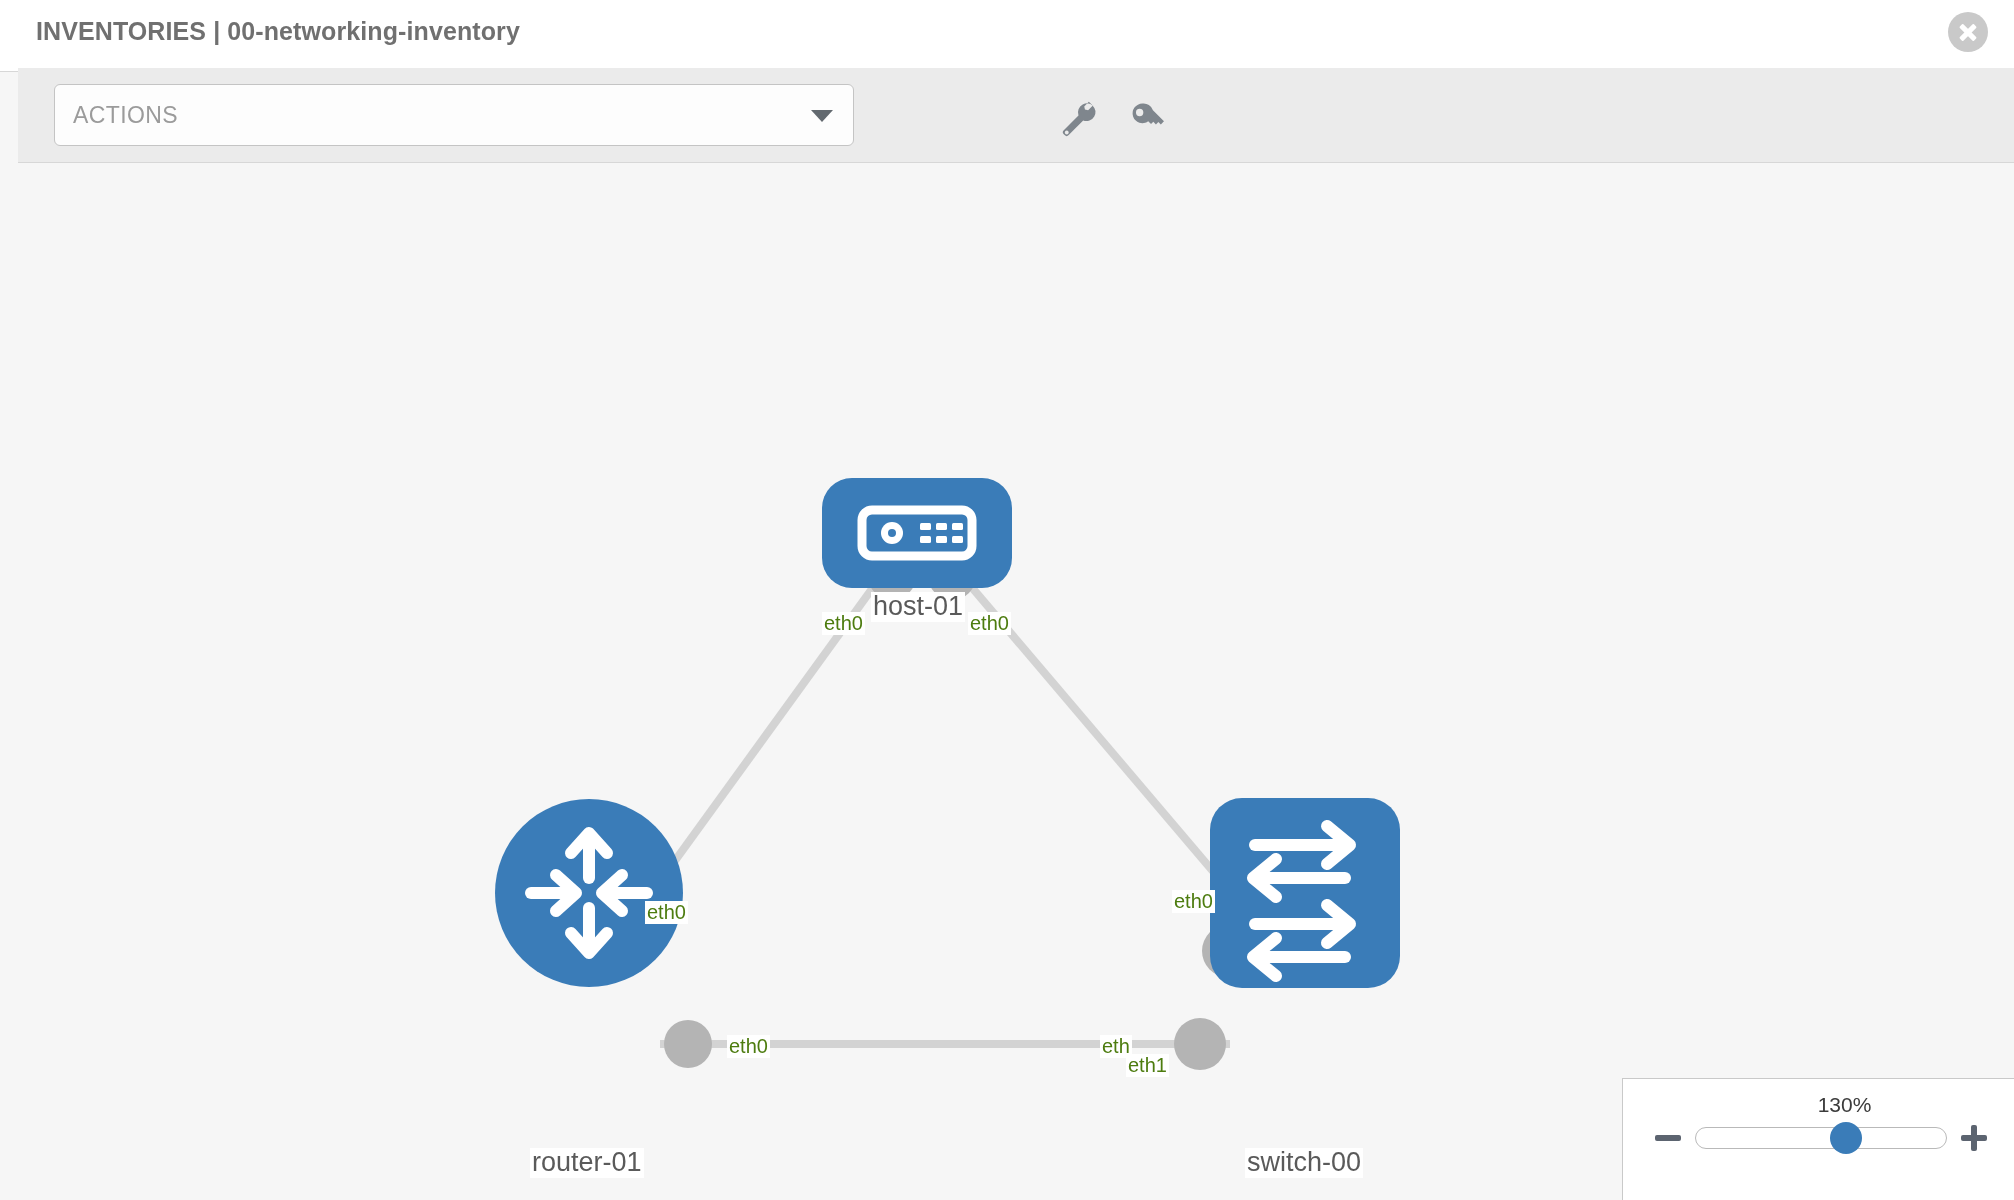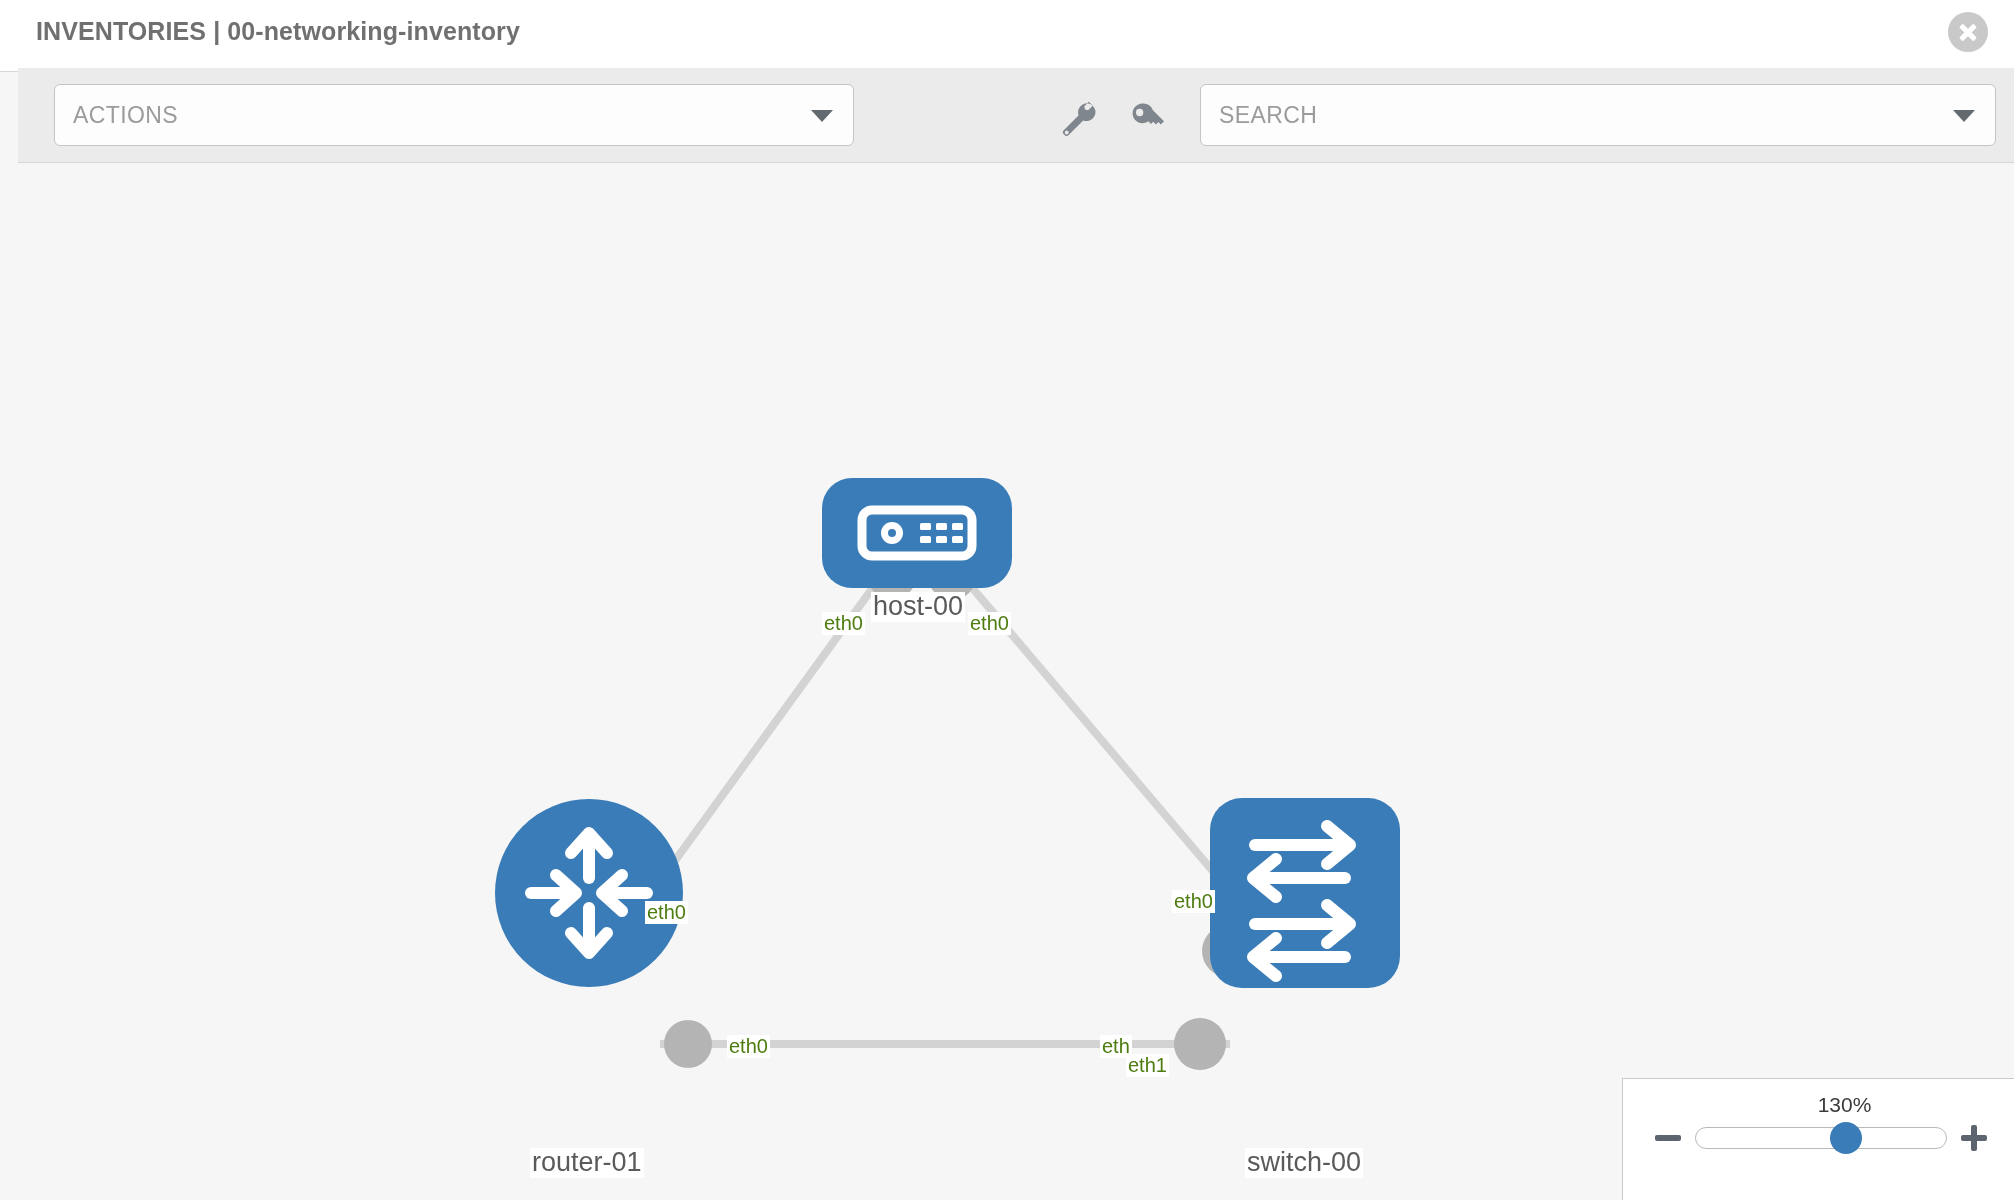--- a/index.html
+++ b/index.html
@@ -255,24 +255,20 @@
         <circle cx="5" cy="19.7" r="1.1" fill="#ebebeb"></circle>
       </svg>
     </div>
 
     <div class="tool-icon" id="key-icon">
       <svg viewBox="0 0 24 24" aria-hidden="true">
         <path fill="#7f868d" d="M9.4 3.2a5.6 5.6 0 1 0 3.3 10.1l1.6 1.6 1.3-1.3 1.5 1.5 1.4-1.4 1.4 1.4 1.8-1.8-6.3-6.3A5.6 5.6 0 0 0 9.4 3.2zm-1.6 3a2.1 2.1 0 1 1 0 4.2 2.1 2.1 0 0 1 0-4.2z"></path>
       </svg>
     </div>
 
-    <div class="select-box" id="search-select">
-      <span class="sel-text">SEARCH</span>
-      <span class="caret"></span>
-    </div>
   </div>
 
   <div class="canvas">
 
     <svg class="topology" viewBox="0 0 2014 1036">
 
       <g>
         <line x1="890" y1="400" x2="640" y2="745" stroke="#d3d3d3" stroke-width="8"></line>
         <line x1="952" y1="400" x2="1245" y2="745" stroke="#d3d3d3" stroke-width="8"></line>
         <line x1="660" y1="880" x2="1230" y2="880" stroke="#d3d3d3" stroke-width="8"></line>
@@ -333,21 +329,21 @@
 
           <line x1="1255" y1="760" x2="1345" y2="760"></line>
           <polyline points="1327,741 1350,760 1327,779"></polyline>
 
           <line x1="1345" y1="793" x2="1258" y2="793"></line>
           <polyline points="1276,774 1253,793 1276,812"></polyline>
         </g>
       </g>
     </svg>
 
-    <div class="node-label" style="left:871px; top:428px;">host-00</div>
+    <div class="node-label" style="left:871px; top:428px;">host-01</div>
     <div class="node-label" style="left:530px; top:984px;">router-01</div>
     <div class="node-label" style="left:1245px; top:984px;">switch-00</div>
 
     <div class="edge-label" style="left:822px; top:448px;">eth0</div>
     <div class="edge-label" style="left:968px; top:448px;">eth0</div>
     <div class="edge-label" style="left:645px; top:737px;">eth0</div>
     <div class="edge-label" style="left:1172px; top:726px;">eth0</div>
     <div class="edge-label" style="left:727px; top:871px;">eth0</div>
     <div class="edge-label" style="left:1100px; top:871px;">eth</div>
     <div class="edge-label" style="left:1118px; top:890px;margin-left:8px;">eth1</div>

